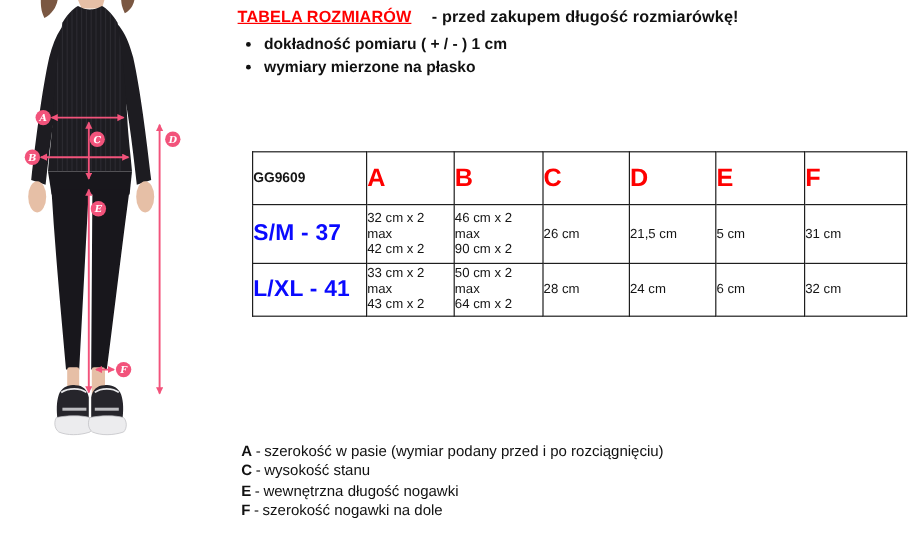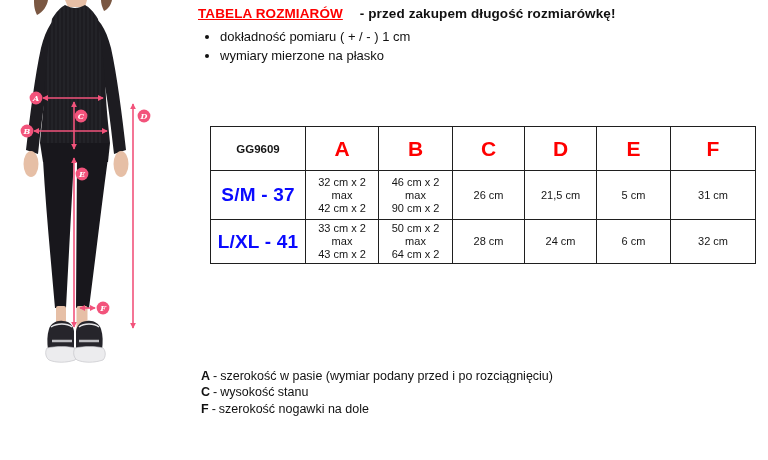--- a/index.html
+++ b/index.html
@@ -7,25 +7,25 @@
     width:768px;height:460px;background:#ffffff;position:relative;overflow:hidden;
     font-family:"Liberation Sans",sans-serif;color:#111;
   }
   
   .photo{position:absolute;left:2px;top:0;width:181px;height:366px}
   
   .header-block{position:absolute;left:198px;top:6px;width:566px}
   .title-line{font-size:13.5px;font-weight:700;letter-spacing:.1px;white-space:nowrap}
   .t-red{color:#fe0000;text-decoration:underline;margin-right:17px}
   .bullets{list-style:disc;margin:6px 0 0 0;padding-left:22px}
-  .bullets li{font-size:13px;font-weight:400;line-height:19px}
+  .bullets li{font-size:13px;font-weight:700;line-height:19px}
   
   .table-block{position:absolute;left:210px;top:126px}
   table{border-collapse:collapse;table-layout:fixed}
-  th,td{border:1.5px solid #1f1f1f;text-align:center;vertical-align:middle;padding:0;overflow:hidden;background:#fff}
+  th,td{border:1.5px solid #1f1f1f;text-align:left;vertical-align:middle;padding:0;overflow:hidden;background:#fff}
   tr.hdr{height:44px} tr.r1{height:49px} tr.r2{height:44px}
   .code{font-size:11.5px;font-weight:700;color:#151515}
   .letter{font-size:21px;font-weight:700;color:#fe0000}
   .size{font-size:19px;font-weight:700;color:#0a0aff;letter-spacing:.2px}
   .val{font-size:11px;font-weight:400;line-height:13px;color:#151515}
   .multi span{display:block}
   
   .legend-block{position:absolute;left:201px;top:368px;width:560px}
   .lg{font-size:12.5px;line-height:16.4px;white-space:nowrap}
   .lg b{font-weight:700}
@@ -196,15 +196,18 @@
 </div>
 
 <div class="legend-block">
   <div class="lg">
     <b>A</b><span class="sep">-</span><span>szerokość w pasie (wymiar podany przed i po rozciągnięciu)</span>
   </div>
   <div class="lg">
     <b>C</b><span class="sep">-</span><span>wysokość stanu</span>
   </div>
   <div class="lg">
+    <b>E</b><span class="sep">-</span><span>wewnętrzna długość nogawki</span>
+  </div>
+  <div class="lg">
     <b>F</b><span class="sep">-</span><span>szerokość nogawki na dole</span>
   </div>
 </div>
 
 </body></html>

